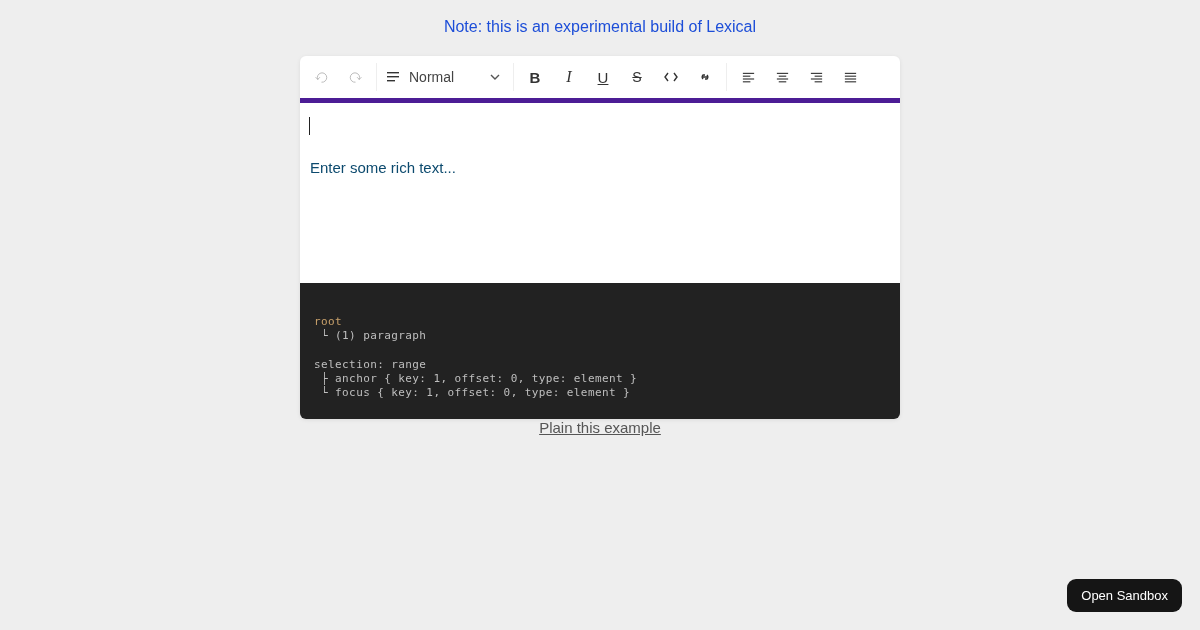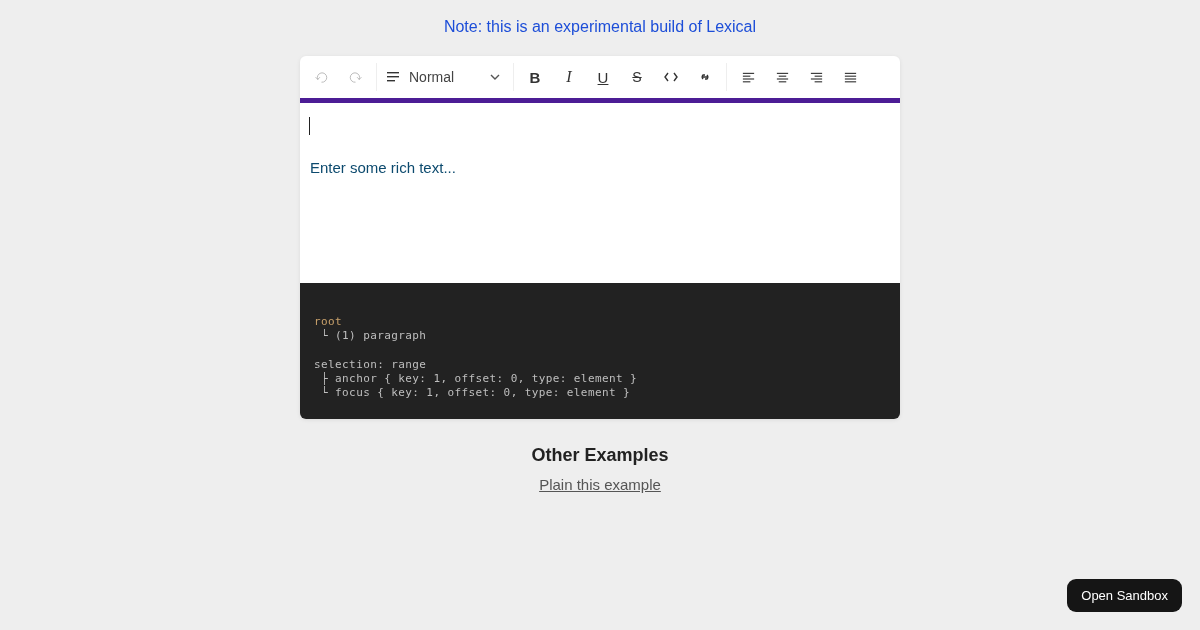--- a/index.html
+++ b/index.html
@@ -260,17 +260,16 @@
     </div>
 
     <pre class="debug"><span class="root-word">root</span><span class="rest">
  └ (1) paragraph
 
 selection: range
  ├ anchor { key: 1, offset: 0, type: element }
  └ focus { key: 1, offset: 0, type: element }</span></pre>
   </div>
 
-  <h2 class="other">Other Examples</h2>
   <a href="#" class="ex">Plain this example</a>
 </div>
 
 <button class="sandbox">Open Sandbox</button>
 
 </body></html>

